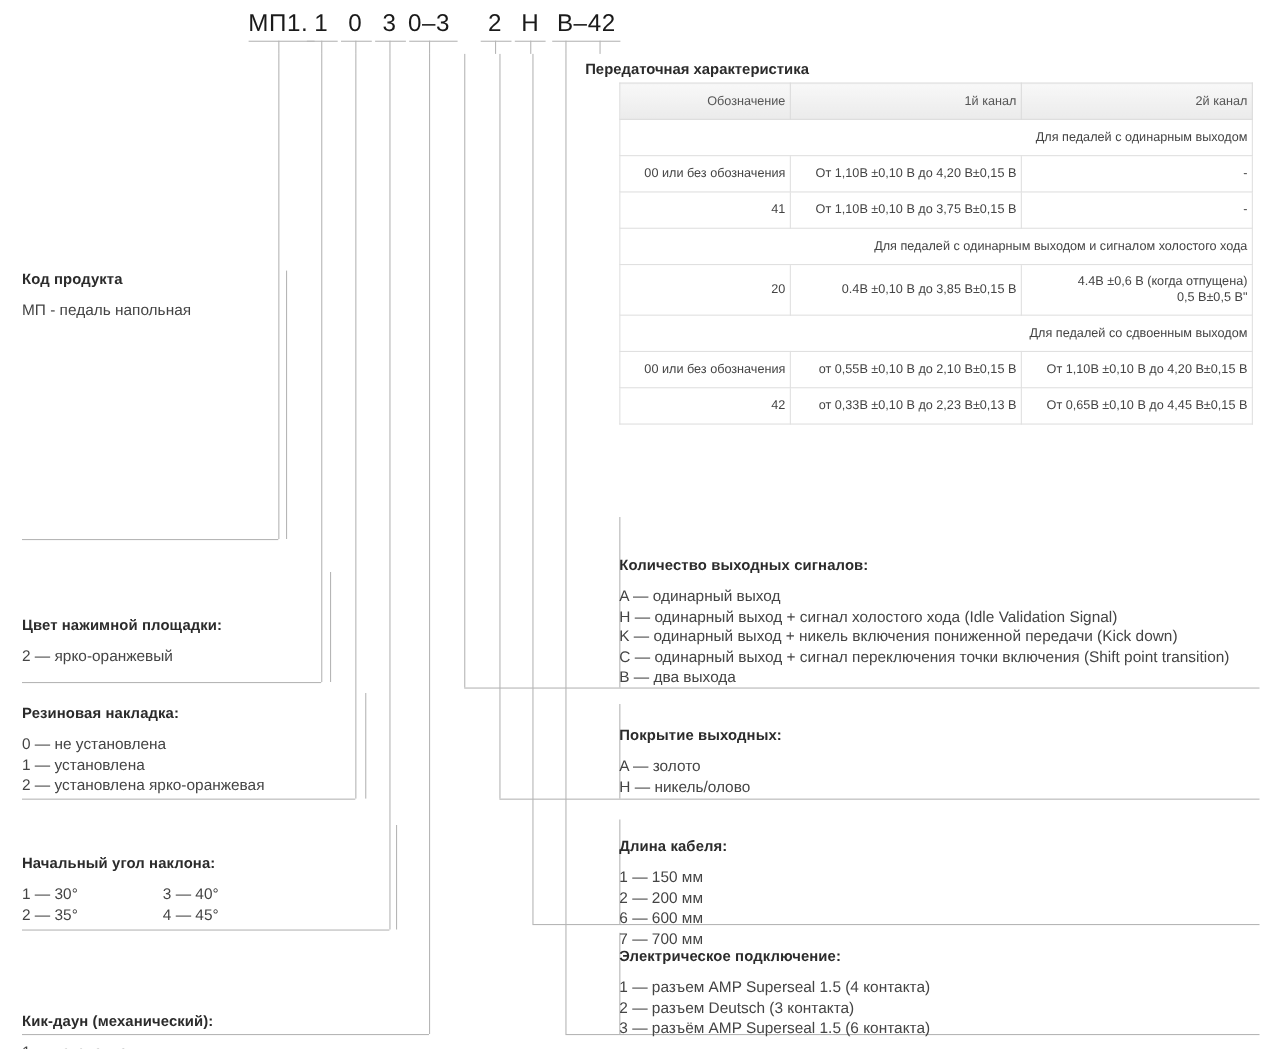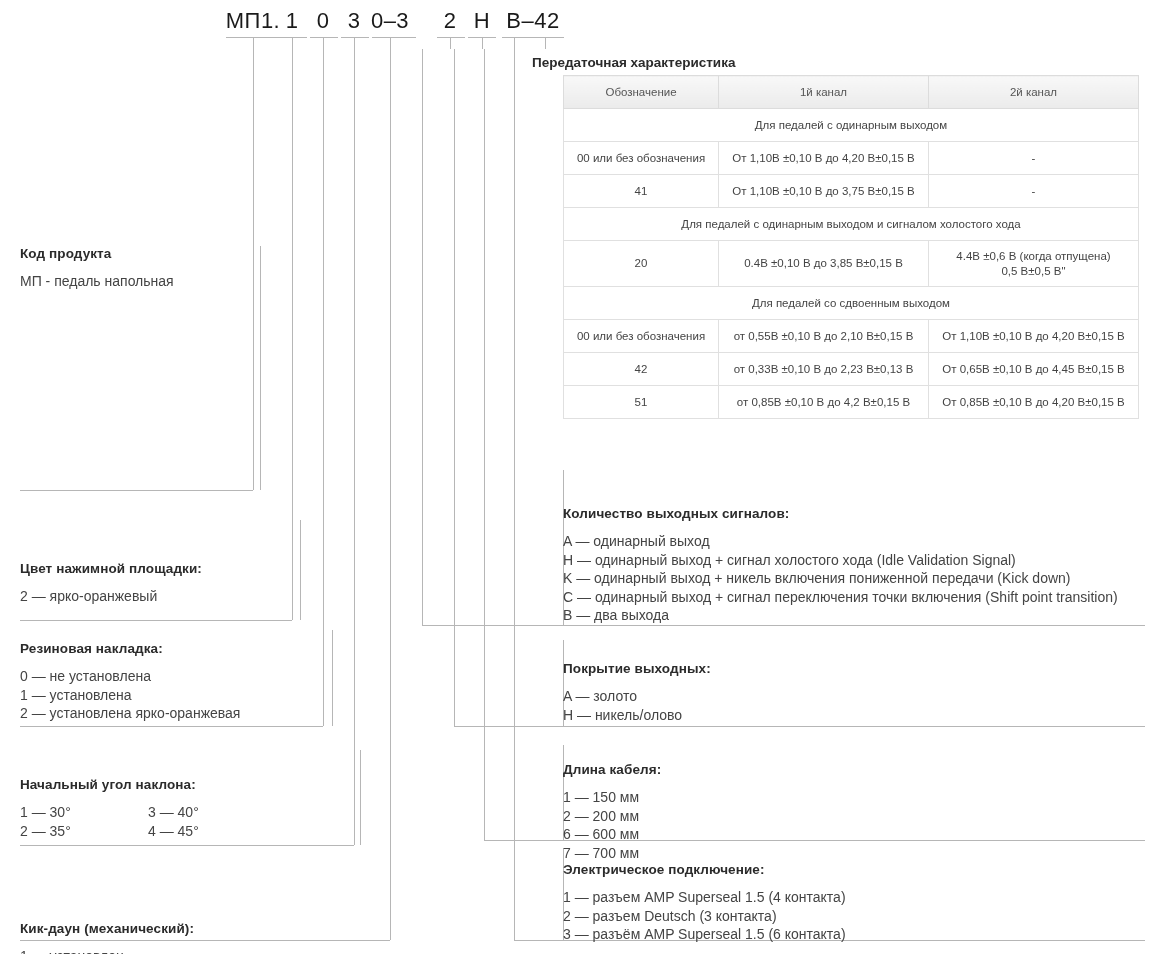--- a/index.html
+++ b/index.html
@@ -48,21 +48,21 @@
   }
   #tbl {
     position: absolute; left: 563px; top: 75px;
     width: 575px;
     border-collapse: collapse;
     table-layout: fixed;
   }
   #tbl th, #tbl td {
     border: 1px solid #e0e0e0;
     font-size: 11.5px; color: #444444;
-    text-align: center; vertical-align: middle;
+    text-align: right; vertical-align: middle;
     padding: 7px 4px;
     font-weight: normal;
     line-height: 15px;
   }
   #tbl thead th {
     background: linear-gradient(to bottom, #f8f8f8 0%, #ebebeb 100%);
     color: #555555; height: 33px; padding: 6px 4px;
     border-color: #dcdcdc;
   }
   #tbl td.grp { height: 33px; }
@@ -176,25 +176,20 @@
         <tr>
           <td class="r">00 или без обозначения</td>
           <td class="r">от 0,55В ±0,10 В до 2,10 В±0,15 В</td>
           <td class="r">От 1,10В ±0,10 В до 4,20 В±0,15 В</td>
         </tr>
         <tr>
           <td class="r">42</td>
           <td class="r">от 0,33В ±0,10 В до 2,23 В±0,13 В</td>
           <td class="r">От 0,65В ±0,10 В до 4,45 В±0,15 В</td>
         </tr>
-        <tr>
-          <td class="r">51</td>
-          <td class="r">от 0,85В ±0,10 В до 4,2 В±0,15 В</td>
-          <td class="r">От 0,85В ±0,10 В до 4,20 В±0,15 В</td>
-        </tr>
       </tbody>
   </table>
 
   <div class="blk" id="b-product-code" style="left:20px; top:246px; width:240px;">
     <h3>Код продукта</h3>
     <div class="lines">
         <div class="line">МП - педаль напольная</div>
       </div>
   </div>
 

